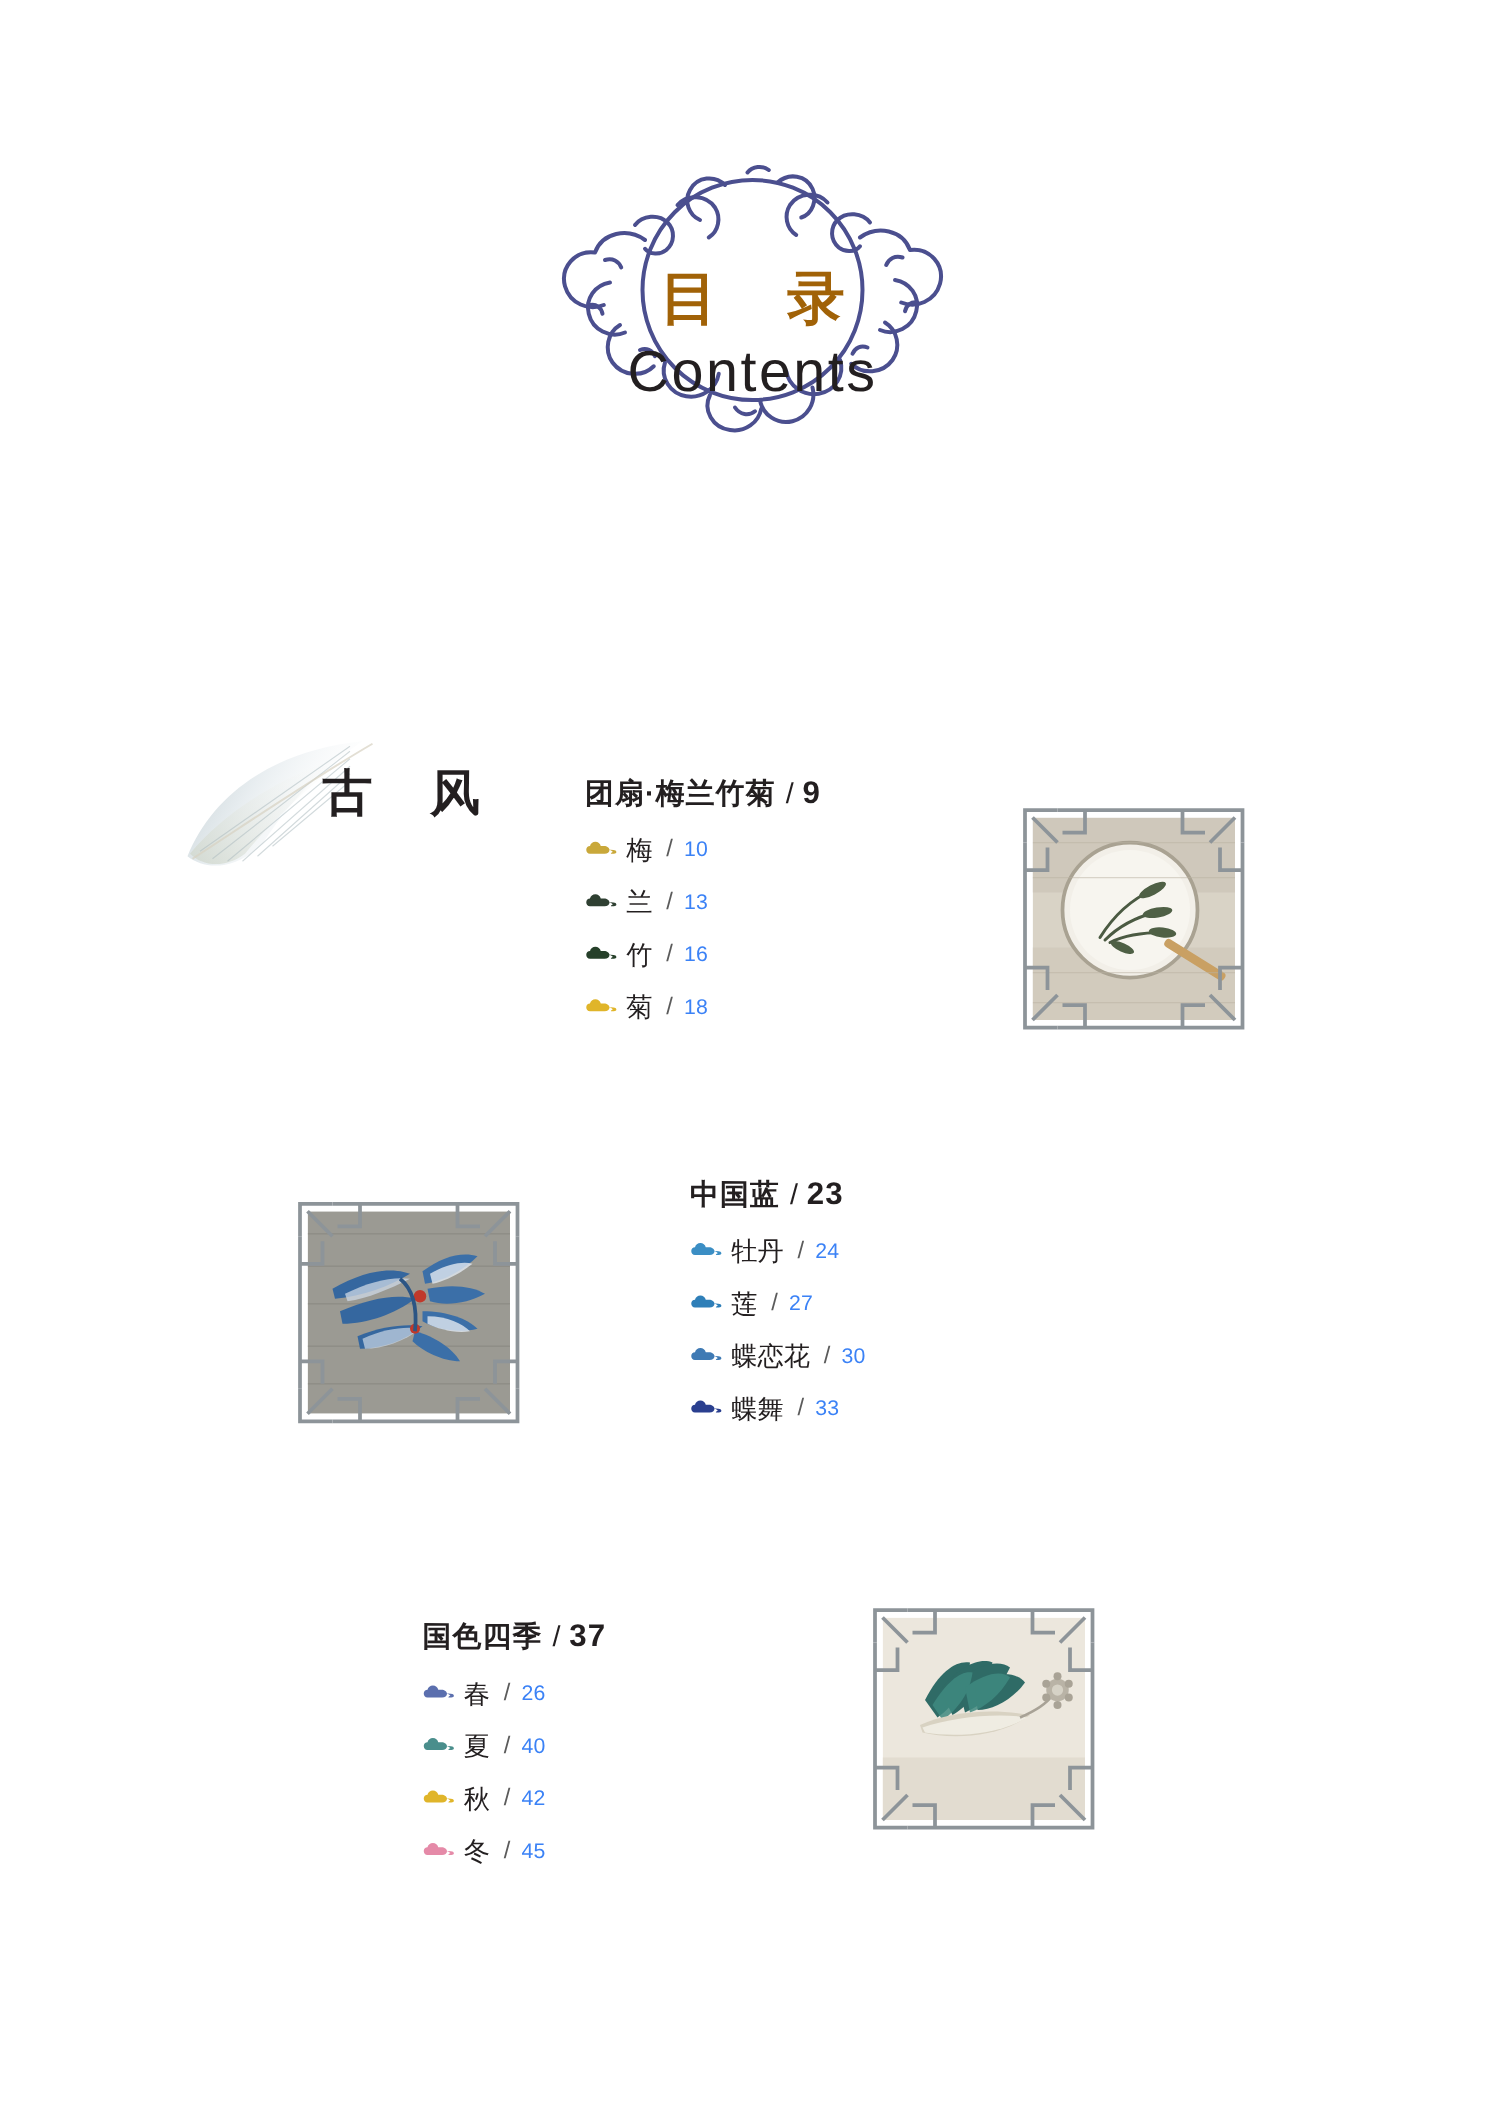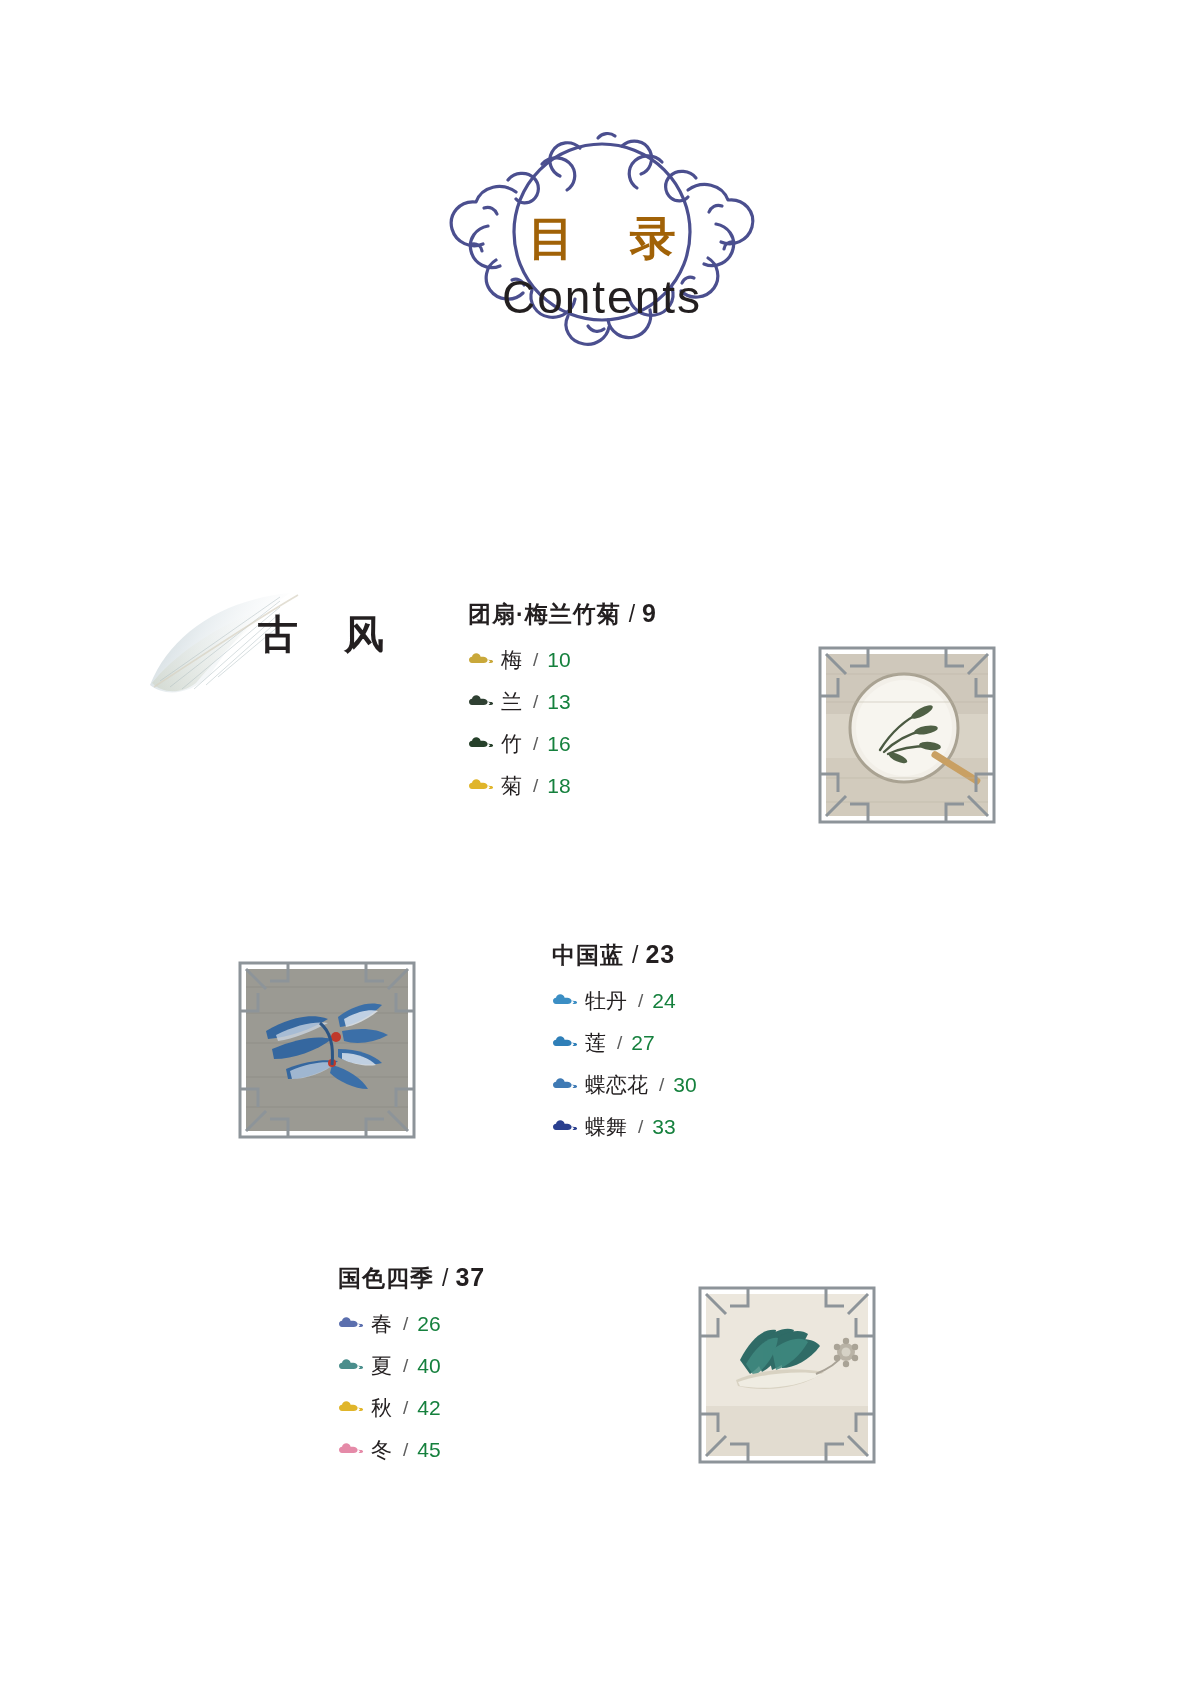--- a/index.html
+++ b/index.html
@@ -95,22 +95,22 @@
     font-size: 21px;
     color: #231f20;
     font-weight: 500;
   }
   .entry-slash {
     font-size: 19px;
     color: #5b5b5b;
     margin: 0 9px 0 11px;
   }
   .entry-page {
-    font-size: 21px;
-    color: #15803d;
+    font-size: 17px;
+    color: #3b82f6;
   }
 
   
   .photo {
     position: absolute;
     width: 190px;
     height: 190px;
   }
   .photo .frame {
     position: absolute;
@@ -214,21 +214,21 @@
         <path d="M64 124 L150 48"></path>
           <path d="M76 120 L150 54"></path>
           <path d="M88 112 L150 60"></path>
       </g>
       <path d="M24 122 C70 92 120 58 168 30" stroke="#d7d2c2" stroke-width="1.6" fill="none" opacity="0.7"></path>
     </g>
   </svg>
   <div class="guofeng-text">古 风</div>
 </div>
 
-<div class="section" style="left:468px; top:599px;">
+<div class="section" style="left:468px; top:619px;">
   <div class="sec-title">
     <span>团扇·梅兰竹菊</span><span class="slash">/</span><span class="pg">9</span>
   </div>
 
   <div class="entry">
     <svg class="bullet" viewBox="0 0 26 16">
       <path d="M4 11c-2 0-3-1.4-3-3.2C1 6 2.3 4.7 4 4.7c.4-2 2.2-3.4 4.3-3.4 2.1 0 3.9 1.4 4.3 3.4h2.6c2.4 0 4.4 1.5 4.4 3.3 0 1.8-1.7 3-3.9 3H4z" fill="#c9a83a"></path>
       <path d="M18 7.5c1.8 0 3.4.8 4.3 2-1 .3-1.6 1-1.6 1.5h2.4c1.2 0 2-.6 2-1.4 0-1-1-1.7-2.3-1.7" fill="#c9a83a"></path>
     </svg>
     <span class="entry-label">梅</span>
@@ -421,21 +421,21 @@
         <path d="M56 182 V164 H38"></path>
         <path d="M134 182 V164 H152"></path>
       <path d="M14 14 L34 34"></path>
         <path d="M176 14 L156 34"></path>
         <path d="M176 176 L156 156"></path>
         <path d="M14 176 L34 156"></path>
     </g>
   </svg>
 </div>
 
-<div class="section" style="left:338px; top:1263px;">
+<div class="section" style="left:338px; top:1294px;">
   <div class="sec-title">
     <span>国色四季</span><span class="slash">/</span><span class="pg">37</span>
   </div>
 
   <div class="entry">
     <svg class="bullet" viewBox="0 0 26 16">
       <path d="M4 11c-2 0-3-1.4-3-3.2C1 6 2.3 4.7 4 4.7c.4-2 2.2-3.4 4.3-3.4 2.1 0 3.9 1.4 4.3 3.4h2.6c2.4 0 4.4 1.5 4.4 3.3 0 1.8-1.7 3-3.9 3H4z" fill="#5b6fae"></path>
       <path d="M18 7.5c1.8 0 3.4.8 4.3 2-1 .3-1.6 1-1.6 1.5h2.4c1.2 0 2-.6 2-1.4 0-1-1-1.7-2.3-1.7" fill="#5b6fae"></path>
     </svg>
     <span class="entry-label">春</span>

